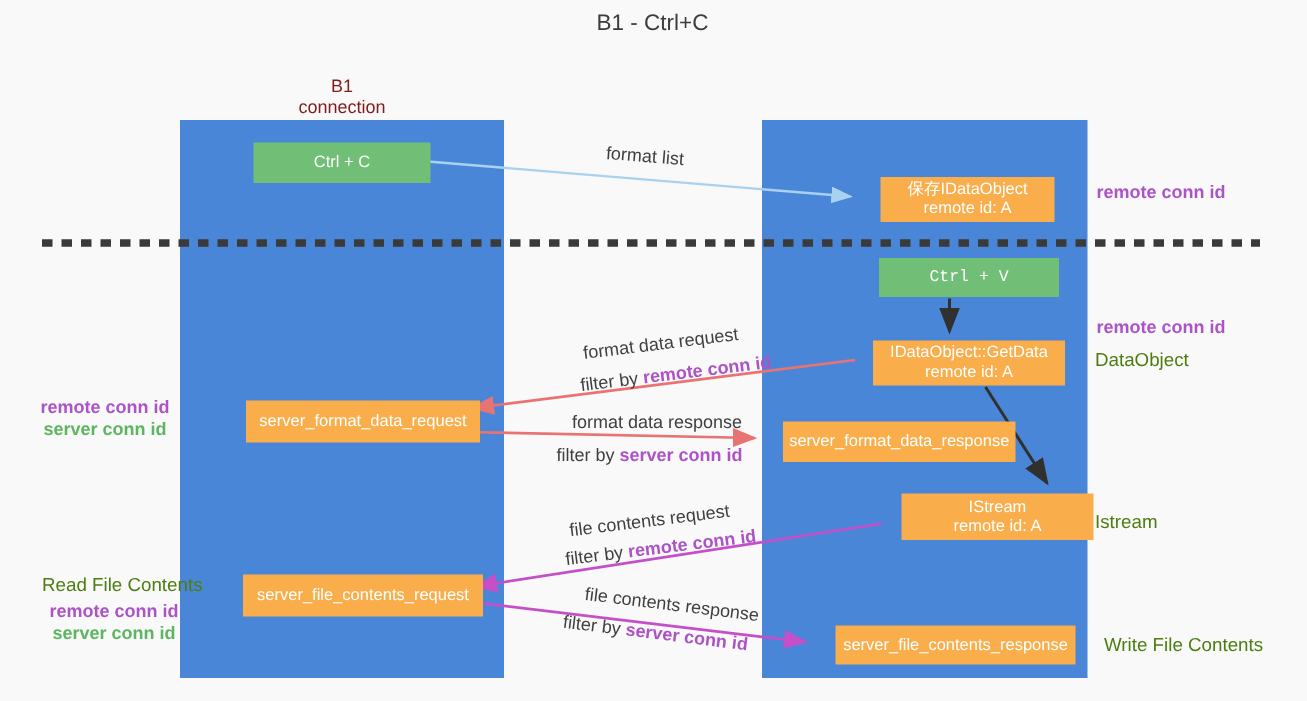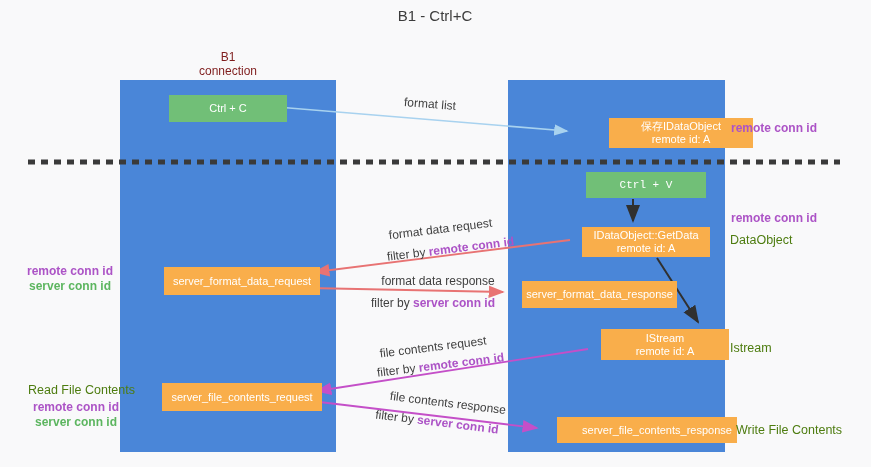--- a/index.html
+++ b/index.html
@@ -59,21 +59,21 @@
     <line x1="657" y1="258" x2="698" y2="322" stroke="#303030" stroke-width="2" marker-end="url(#m-black)"></line>
     <line x1="570" y1="240" x2="315" y2="272" stroke="#e87373" stroke-width="1.8" marker-end="url(#m-salmon)"></line>
     <line x1="309" y1="288" x2="503" y2="292" stroke="#e87373" stroke-width="1.8" marker-end="url(#m-salmon)"></line>
     <line x1="588" y1="349" x2="317" y2="391" stroke="#c44fc8" stroke-width="1.8" marker-end="url(#m-magenta)"></line>
     <line x1="311" y1="401" x2="537" y2="428" stroke="#c44fc8" stroke-width="1.8" marker-end="url(#m-magenta)"></line>
   </svg>
 
   <div class="node green" style="left:157px;top:95px;width:118px;height:27px;">
     <span>Ctrl + C</span>
   </div>
-  <div class="node orange" style="left:597px;top:118px;width:144px;height:30px;">
+  <div class="node orange" style="left:575px;top:118px;width:116px;height:30px;">
     <span>保存IDataObject</span>
     <span>remote id: A</span>
   </div>
   <div class="node green" style="left:574px;top:172px;width:120px;height:26px;font-family:Liberation Mono, monospace;">
     <span>Ctrl + V</span>
   </div>
   <div class="node orange" style="left:570px;top:227px;width:128px;height:30px;">
     <span>IDataObject::GetData</span>
     <span>remote id: A</span>
   </div>
@@ -83,21 +83,21 @@
   <div class="node orange" style="left:510px;top:281px;width:155px;height:27px;">
     <span>server_format_data_response</span>
   </div>
   <div class="node orange" style="left:589px;top:329px;width:128px;height:31px;">
     <span>IStream</span>
     <span>remote id: A</span>
   </div>
   <div class="node orange" style="left:150px;top:383px;width:160px;height:28px;">
     <span>server_file_contents_request</span>
   </div>
-  <div class="node orange" style="left:545px;top:417px;width:160px;height:26px;padding-left:20px;">
+  <div class="node orange" style="left:545px;top:417px;width:160px;height:26px;">
     <span>server_file_contents_response</span>
   </div>
 
   <div class="flow-label rot-sm" style="left:370px;top:97px;width:120px;">format list</div>
 
   <div class="flow-label rot-up" style="left:378px;top:222px;width:125px;">format data request</div>
   <div class="flow-label rot-up" style="left:383px;top:242px;width:135px;">
     <span>filter by </span><span class="hl-purple">remote conn id</span>
   </div>
 

